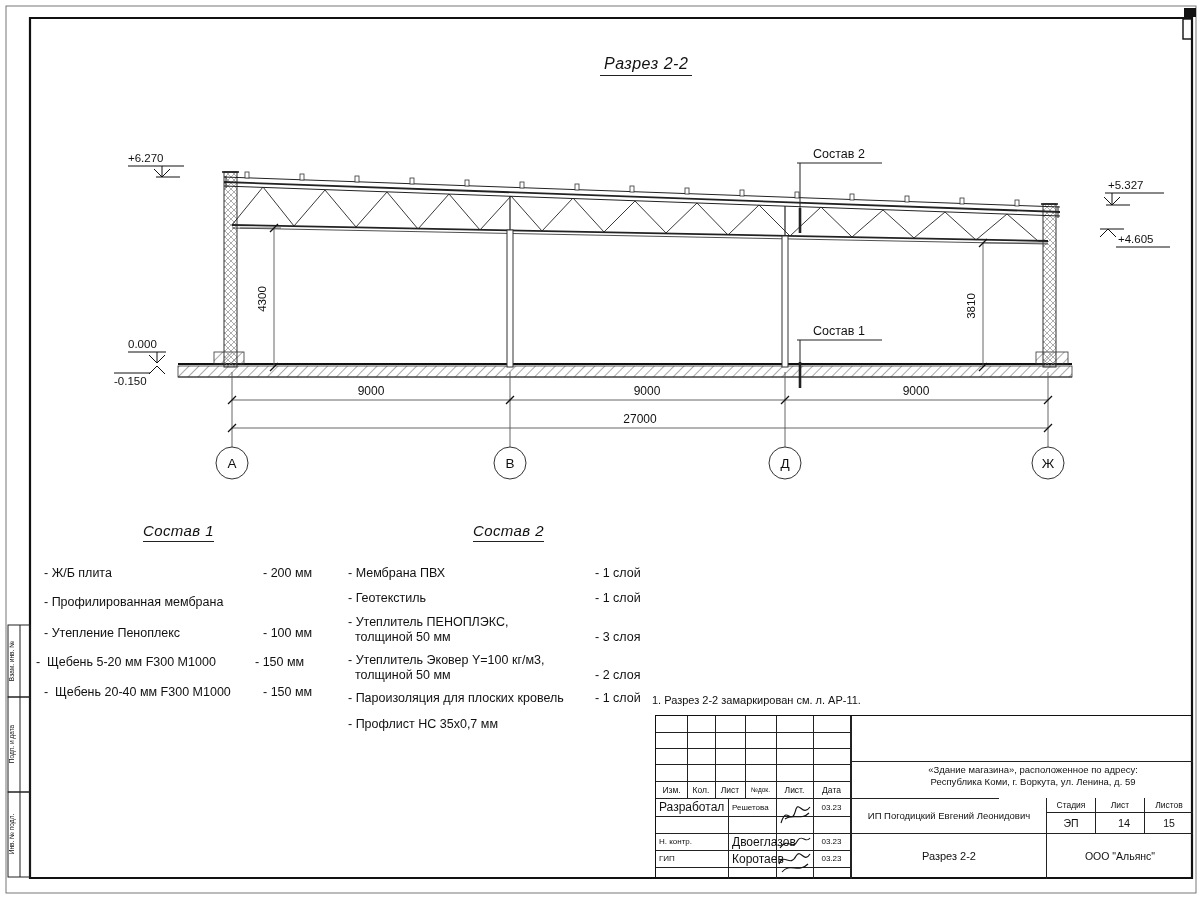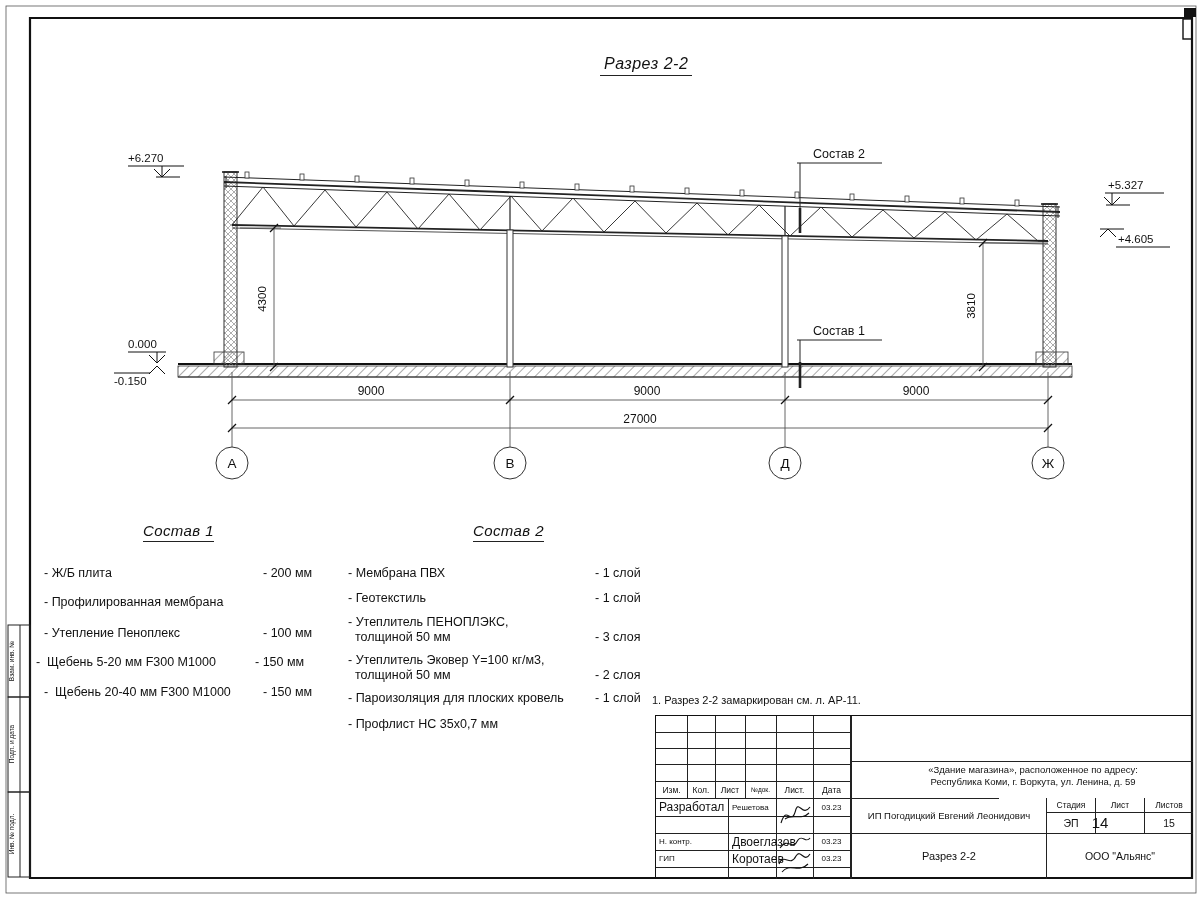--- a/index.html
+++ b/index.html
@@ -302,18 +302,18 @@
     <div class="abs" style="left:196px;top:48px;width:362px;height:32px;text-align:center;font-size:9.5px;line-height:12px">
       <div>«Здание магазина», расположенное по адресу:</div>
       <div>Республика Коми, г. Воркута, ул. Ленина, д. 59</div>
     </div>
     <div class="tb-cell" style="left:196px;top:83px;width:194px;height:33px;font-size:9.5px">ИП Погодицкий Евгений Леонидович</div>
     <div class="tb-cell" style="left:196px;top:118px;width:194px;height:44px;font-size:11px">Разрез 2-2</div>
     <div class="tb-cell" style="left:391px;top:82px;width:48px;height:14px;font-size:8.5px">Стадия</div>
     <div class="tb-cell" style="left:440px;top:82px;width:48px;height:14px;font-size:8.5px">Лист</div>
     <div class="tb-cell" style="left:489px;top:82px;width:48px;height:14px;font-size:8.5px">Листов</div>
     <div class="tb-cell" style="left:391px;top:97px;width:48px;height:19px;font-size:10.5px">ЭП</div>
-    <div class="tb-cell" style="left:420px;top:97px;width:48px;height:19px;font-size:15px">14</div>
+    <div class="tb-cell" style="left:444px;top:97px;width:48px;height:19px;font-size:11px">14</div>
     <div class="tb-cell" style="left:489px;top:97px;width:48px;height:19px;font-size:10.5px">15</div>
     <div class="tb-cell" style="left:391px;top:118px;width:146px;height:44px;font-size:10.5px">ООО "Альянс"</div>
   </div>
 
 </div>
 
 </body></html>

